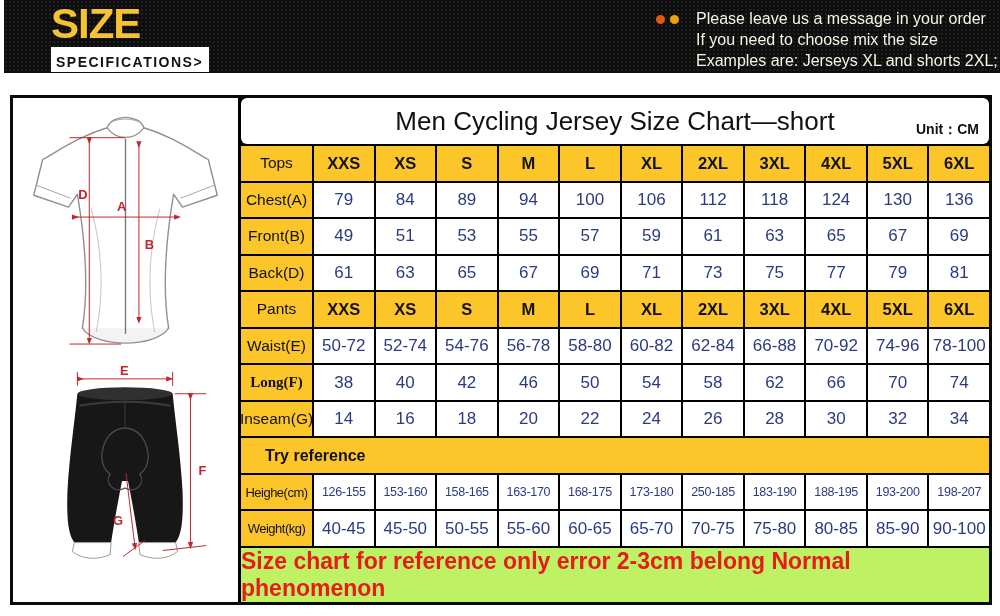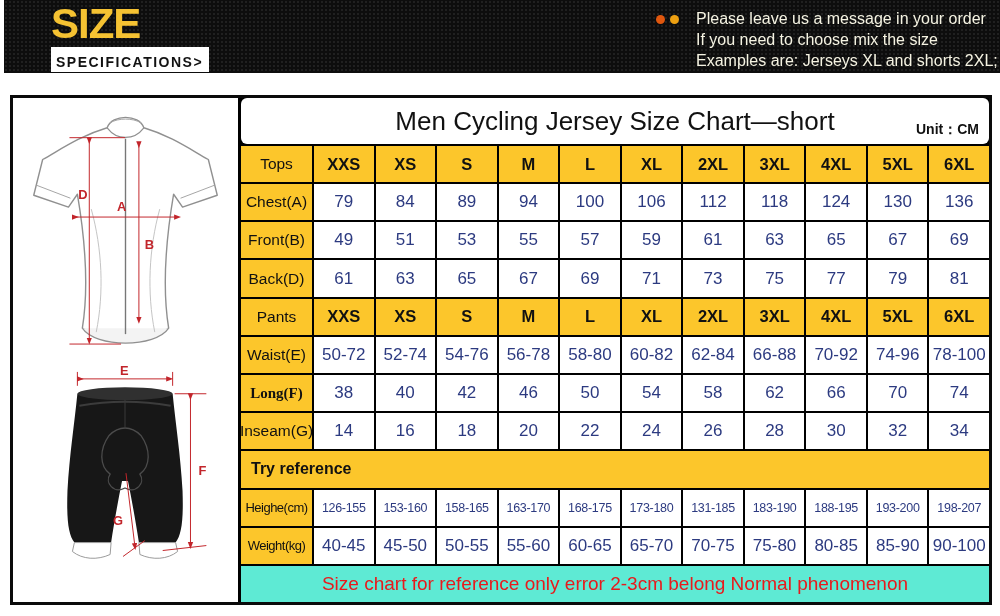--- a/index.html
+++ b/index.html
@@ -51,23 +51,23 @@
   .unit-label{position:absolute;right:10px;bottom:5px;font-size:14px;font-weight:700;color:#111;}
 
   .grow{display:grid;grid-template-columns:71px repeat(11,1fr);gap:2px;flex:1;}
   .cell{display:flex;align-items:center;justify-content:center;background:#fff;overflow:hidden;}
   .ylab{background:var(--accent-yellow);font-size:15.5px;color:#111;}
   .ylab.tight{font-size:13px;letter-spacing:-0.5px;}
   .ysize{background:var(--accent-yellow);font-family:Liberation Sans, sans-serif;font-weight:700;font-size:16.5px;color:#111;}
   .serif-lab{font-family:"Liberation Serif",serif;font-weight:700;font-size:15px;}
   .val{color:var(--value-blue);font-size:17px;}
   .val.small{font-size:12.5px;letter-spacing:-0.3px;}
-  .banner{background:var(--accent-yellow);justify-content:flex-start;padding-left:10px;
+  .banner{background:var(--accent-yellow);justify-content:flex-start;padding-left:24px;
     font-weight:700;font-size:16px;color:#111;}
-  .rednote{background:#5eead4;color:var(--note-red);font-weight:400;font-size:19px;}
+  .rednote{background:#bef264;color:var(--note-red);font-weight:700;font-size:23px;}
 
   
   .mtext{font:bold 13px "Liberation Sans",sans-serif;fill:var(--diagram-red);}
 </style>
 </head>
 <body>
 
 <div id="stage">
 
   <div class="topbar">
@@ -269,21 +269,21 @@
             <div class="cell banner" style="flex: 1 1 0%;">Try reference</div>
           </div>
           <div class="grow">
             <div class="cell ylab tight">Heighe(cm)</div>
             <div class="cell val small">126-155</div>
             <div class="cell val small">153-160</div>
             <div class="cell val small">158-165</div>
             <div class="cell val small">163-170</div>
             <div class="cell val small">168-175</div>
             <div class="cell val small">173-180</div>
-            <div class="cell val small">131-185</div>
+            <div class="cell val small">250-185</div>
             <div class="cell val small">183-190</div>
             <div class="cell val small">188-195</div>
             <div class="cell val small">193-200</div>
             <div class="cell val small">198-207</div>
           </div>
           <div class="grow">
             <div class="cell ylab tight">Weight(kg)</div>
             <div class="cell val smallish">40-45</div>
             <div class="cell val smallish">45-50</div>
             <div class="cell val smallish">50-55</div>

